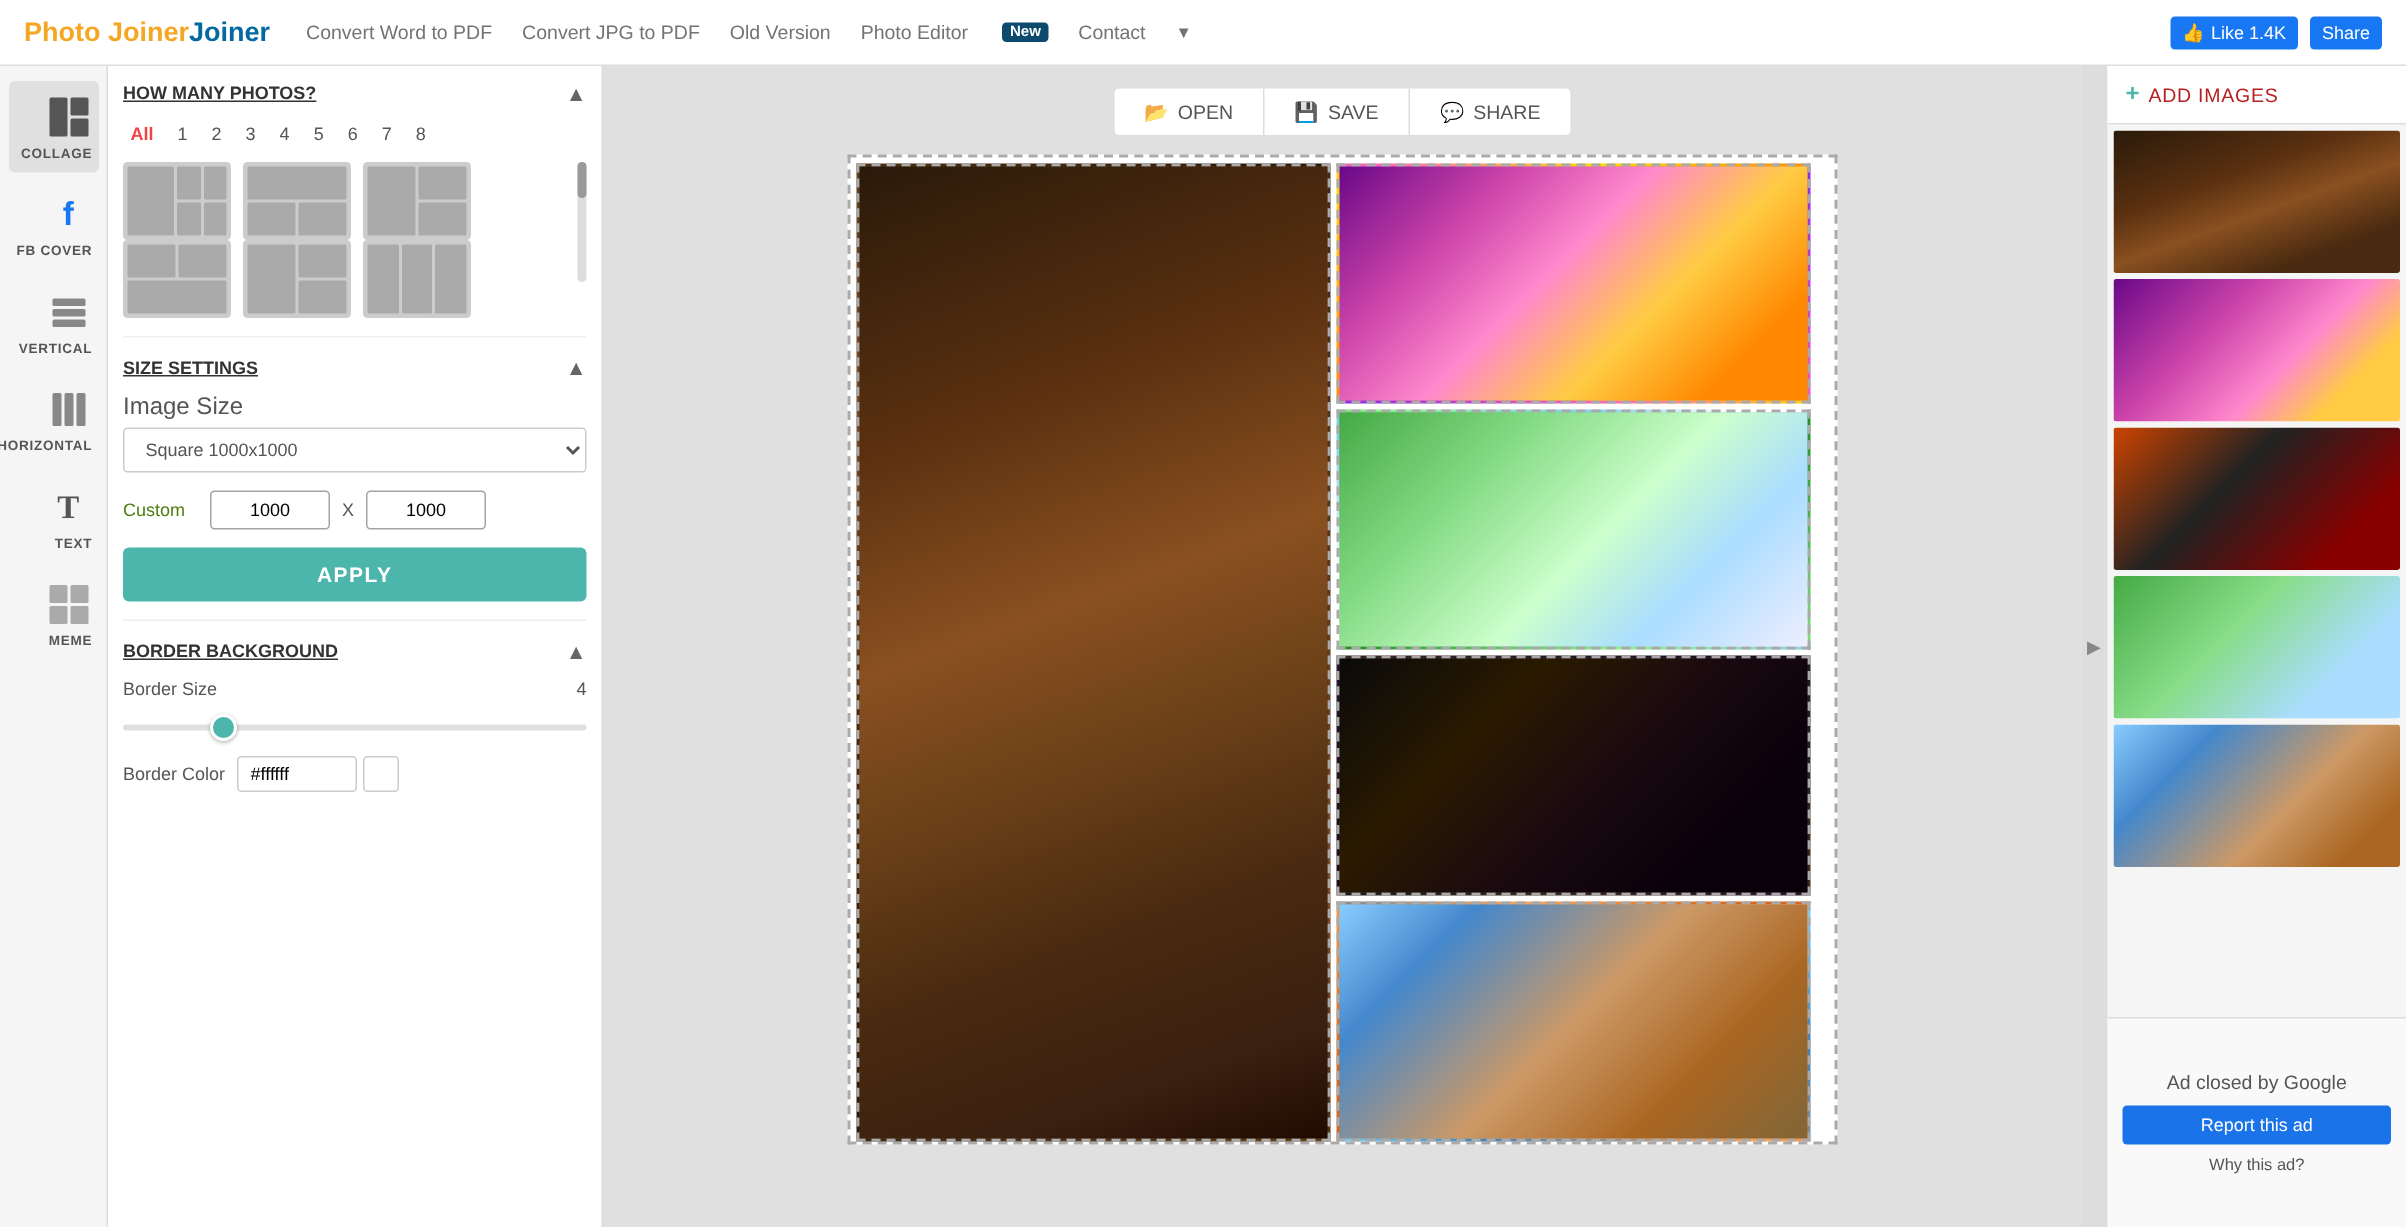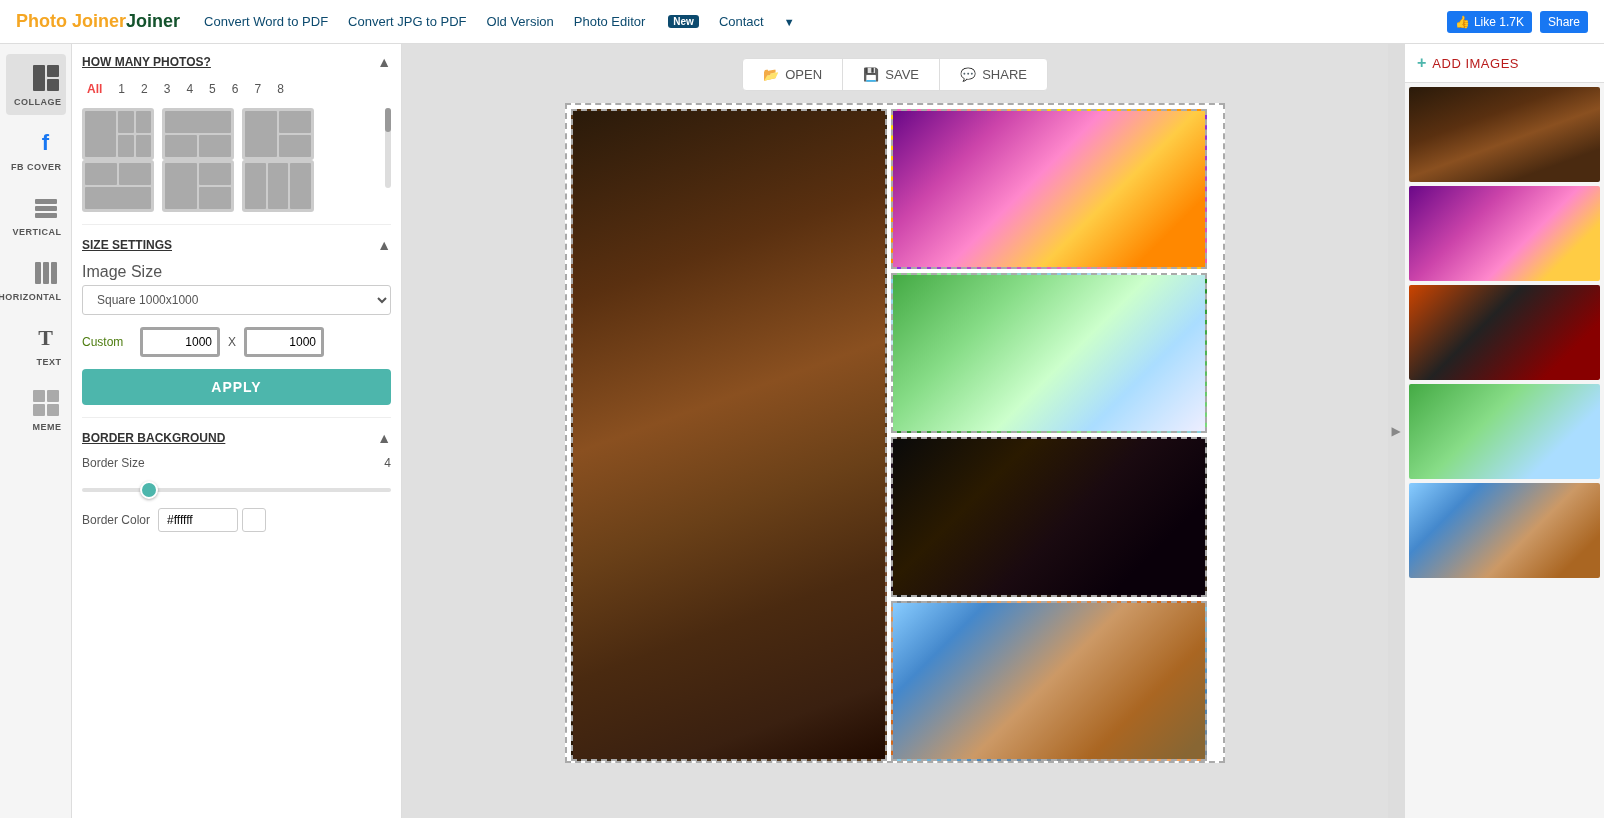--- a/index.html
+++ b/index.html
@@ -23,21 +23,21 @@
     }
     .topnav-brand span { color: #f5a623; }
     .topnav-links {
       display: flex;
       align-items: center;
       gap: 20px;
       flex: 1;
     }
     .topnav-link {
       font-size: 13px;
-      color: #0c4a6e;
+      color: #737373;
       cursor: pointer;
       text-decoration: none;
     }
     .new-badge {
       background: #0c4a6e;
       color: #fff;
       font-size: 10px;
       font-weight: bold;
       padding: 1px 5px;
       border-radius: 3px;
@@ -283,23 +283,23 @@
     }
     .custom-label {
       font-size: 12px;
       color: #4d7c0f;
       min-width: 50px;
     }
     .custom-input {
       width: 80px;
       padding: 5px 5px;
       font-size: 12px;
-      border: 3px solid #a3a3a3;
-      border-radius: 3px;
-      text-align: right;
+      border: 1px solid #a3a3a3;
+      border-radius: 3px;
+      text-align: center;
     }
     .custom-x {
       font-size: 12px;
       color: #555;
     }
     .apply-btn {
       width: 100%;
       padding: 10px;
       background: #4db6ac;
       color: #fff;
@@ -542,35 +542,35 @@
       font-size: 12px;
       color: #888;
     }
 
   </style>
 </head>
 <body>
 
 <div class="topnav">
   <div class="topnav-brand">
-    <span>Photo Joiner</span><span style="color:#14532d">Joiner</span>
+    <span>Photo Joiner</span><span style="color:#0369a1">Joiner</span>
   </div>
   <div class="topnav-links">
     <a class="topnav-link">Convert Word to PDF</a>
     <a class="topnav-link">Convert JPG to PDF</a>
     <a class="topnav-link">Old Version</a>
     <a class="topnav-link">Photo Editor</a>
     <span class="new-badge">New</span>
     <a class="topnav-link">Contact</a>
     <span class="topnav-link" style="font-size:11px;">▼</span>
   </div>
   <div class="topnav-right">
     <div class="fb-like-btn">
       <span>👍</span>
-      <span>Like 1.7K</span>
+      <span>Like 1.4K</span>
     </div>
     <div class="share-btn">Share</div>
   </div>
 </div>
 
 <div class="main-layout">
 
   <div class="left-sidebar">
     <div class="sidebar-item active">
       <div class="sidebar-icon">
@@ -801,15 +801,20 @@
         <div style="width:100%;height:100%;background:linear-gradient(135deg,#cc4400 0%,#222 40%,#880000 80%);"></div>
       </div>
       <div class="thumb-item thumb-field-girl">
         <div style="width:100%;height:100%;background:linear-gradient(135deg,#44aa44 0%,#88dd88 40%,#aaddff 75%);"></div>
       </div>
       <div class="thumb-item thumb-car-group">
         <div style="width:100%;height:100%;background:linear-gradient(135deg,#88ccff 0%,#4488cc 25%,#cc9966 60%,#aa6622 85%);"></div>
       </div>
     </div>
 
+    <div class="ad-area">
+      <span class="ad-closed-text">Ad closed by Google</span>
+      <button class="report-ad-btn">Report this ad</button>
+      <span class="why-ad-link">Why this ad?</span>
+    </div>
   </div>
 
 </div>
 
 </body></html>

